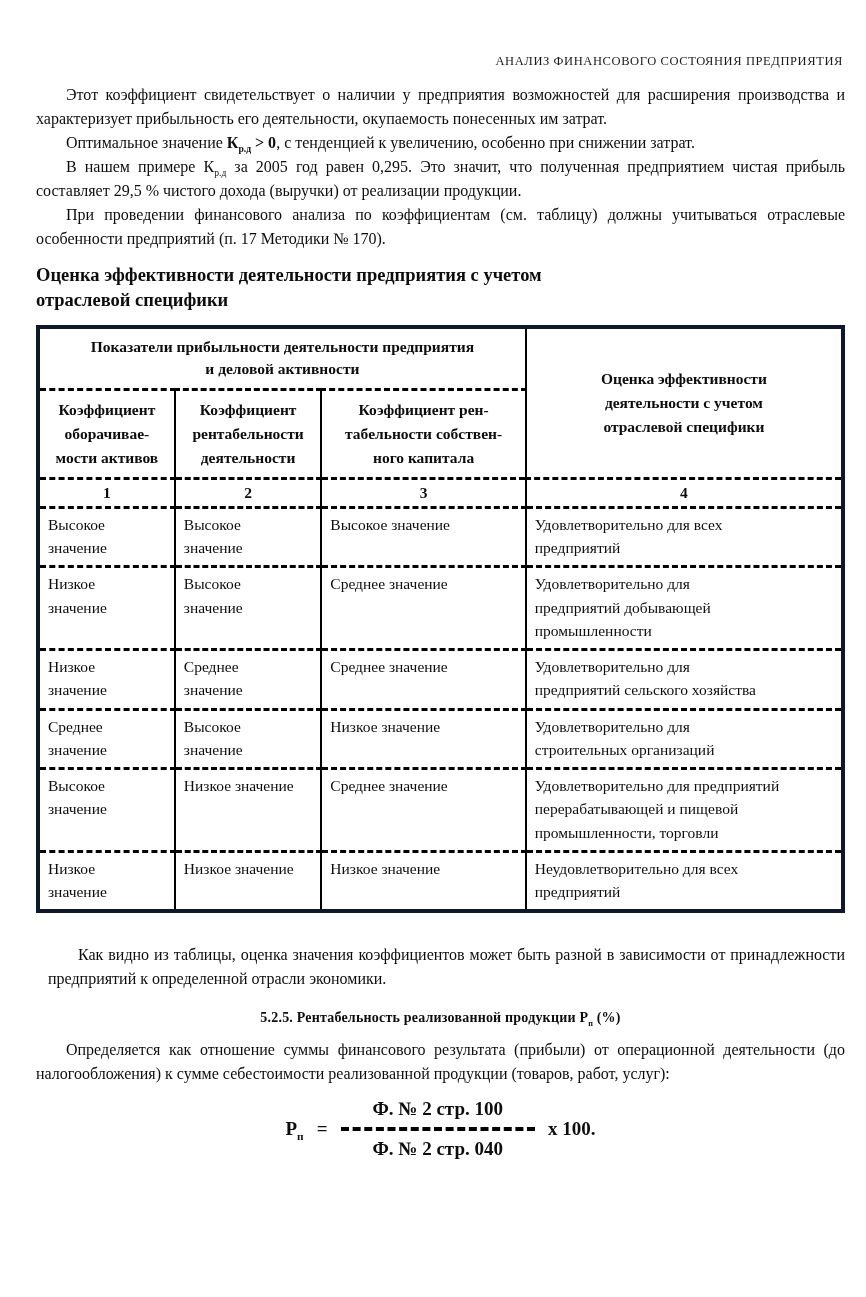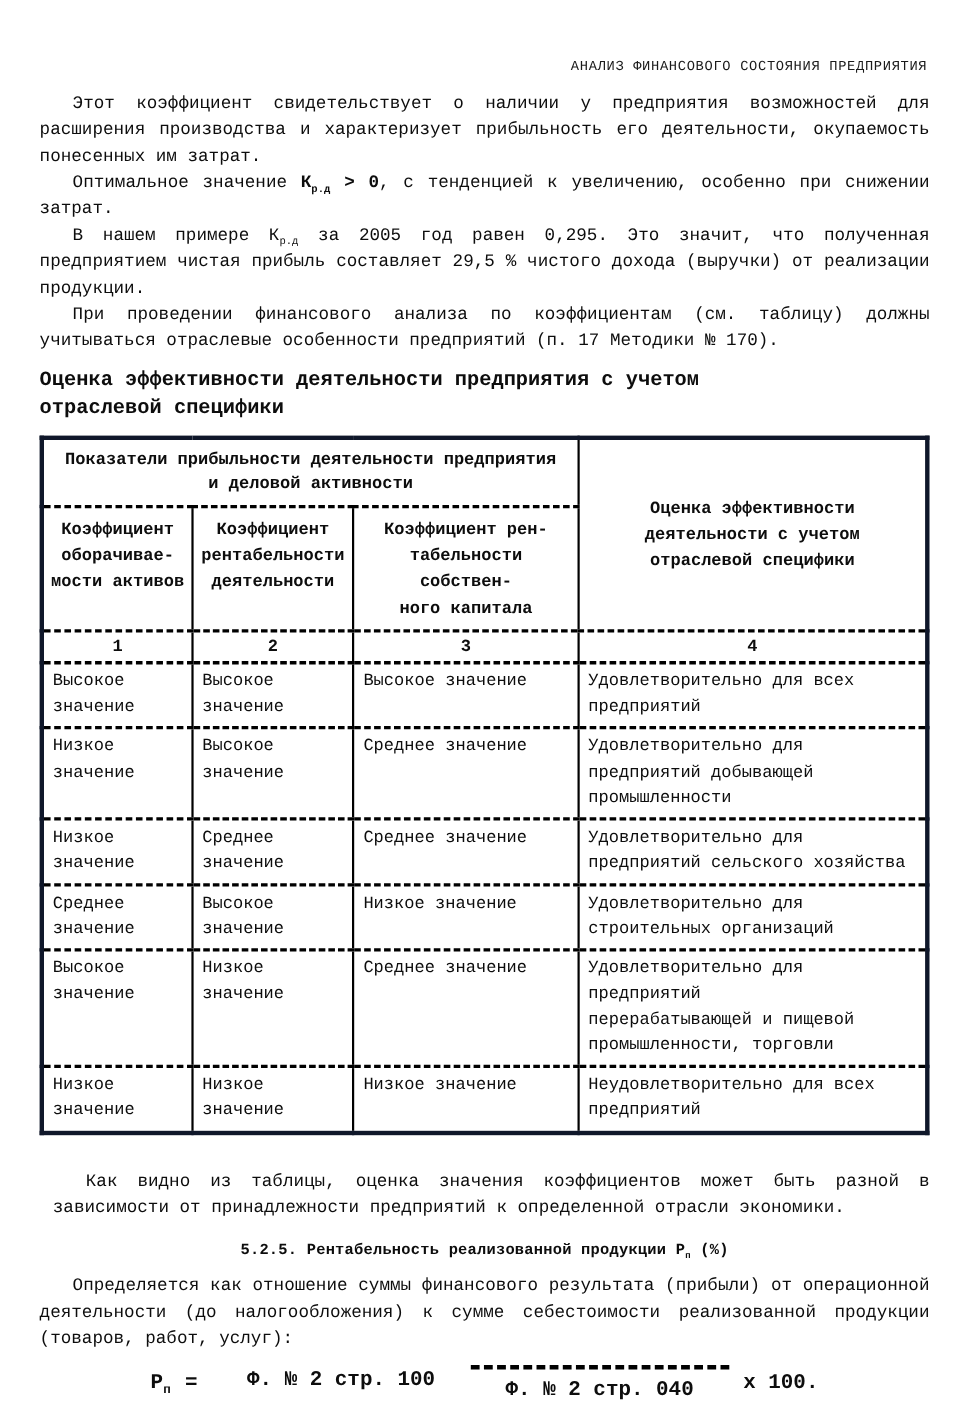--- a/index.html
+++ b/index.html
@@ -3,21 +3,21 @@
 <meta charset="utf-8">
 <style>
   html, body { margin: 0; padding: 0; background: #ffffff; }
   .page {
     position: relative;
     width: 866px;
     height: 1297px;
     box-sizing: border-box;
     background: #ffffff;
     color: #0d0d0d;
-    font-family: Liberation Mono, monospace;
+    font-family: Liberation Serif, serif;
     padding: 54px 21px 0 36px;
     overflow: hidden;
   }
   .running-head {
     text-align: right;
     font-size: 12.5px;
     letter-spacing: 0.6px;
     color: #1a1a1a;
     margin: 0 2px 14px 0;
   }
@@ -99,21 +99,21 @@
   .rent-para { margin-top: 12px; }
   .formula {
     margin-top: 12px;
     display: flex;
     justify-content: center;
     align-items: center;
     gap: 13px;
     font-weight: bold;
     font-size: 19px;
   }
-  .formula .frac { display: flex; flex-direction: row; align-items: center; }
+  .formula .frac { display: flex; flex-direction: column; align-items: center; }
   .formula .num { padding: 0 32px 7px 32px; }
   .formula .den { padding: 7px 32px 0 32px; border-top: 4px dashed #000; }
 </style>
 </head>
 <body>
 
 <div class="page">
 
   <div class="running-head">АНАЛИЗ ФИНАНСОВОГО СОСТОЯНИЯ ПРЕДПРИЯТИЯ</div>
 

